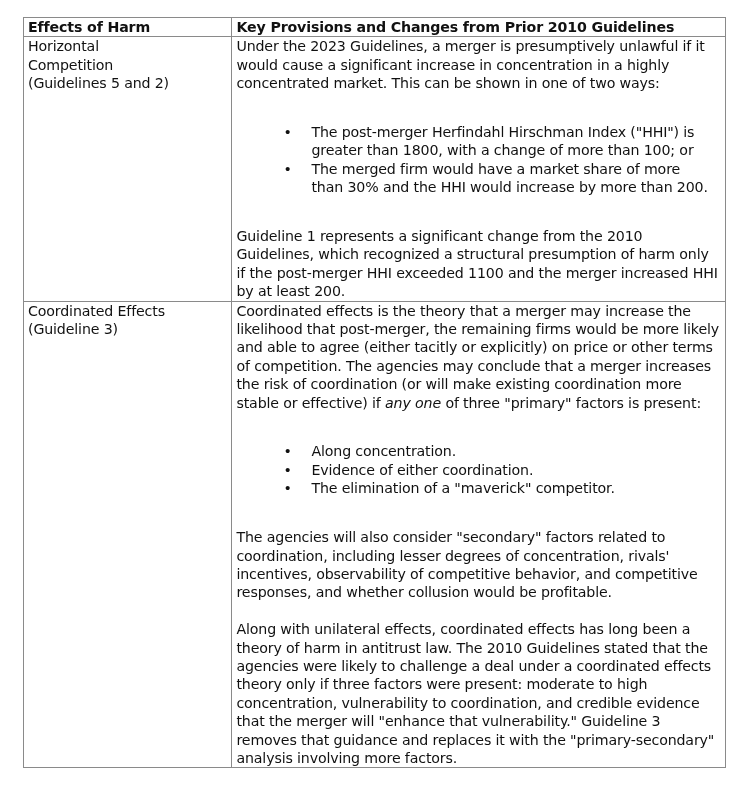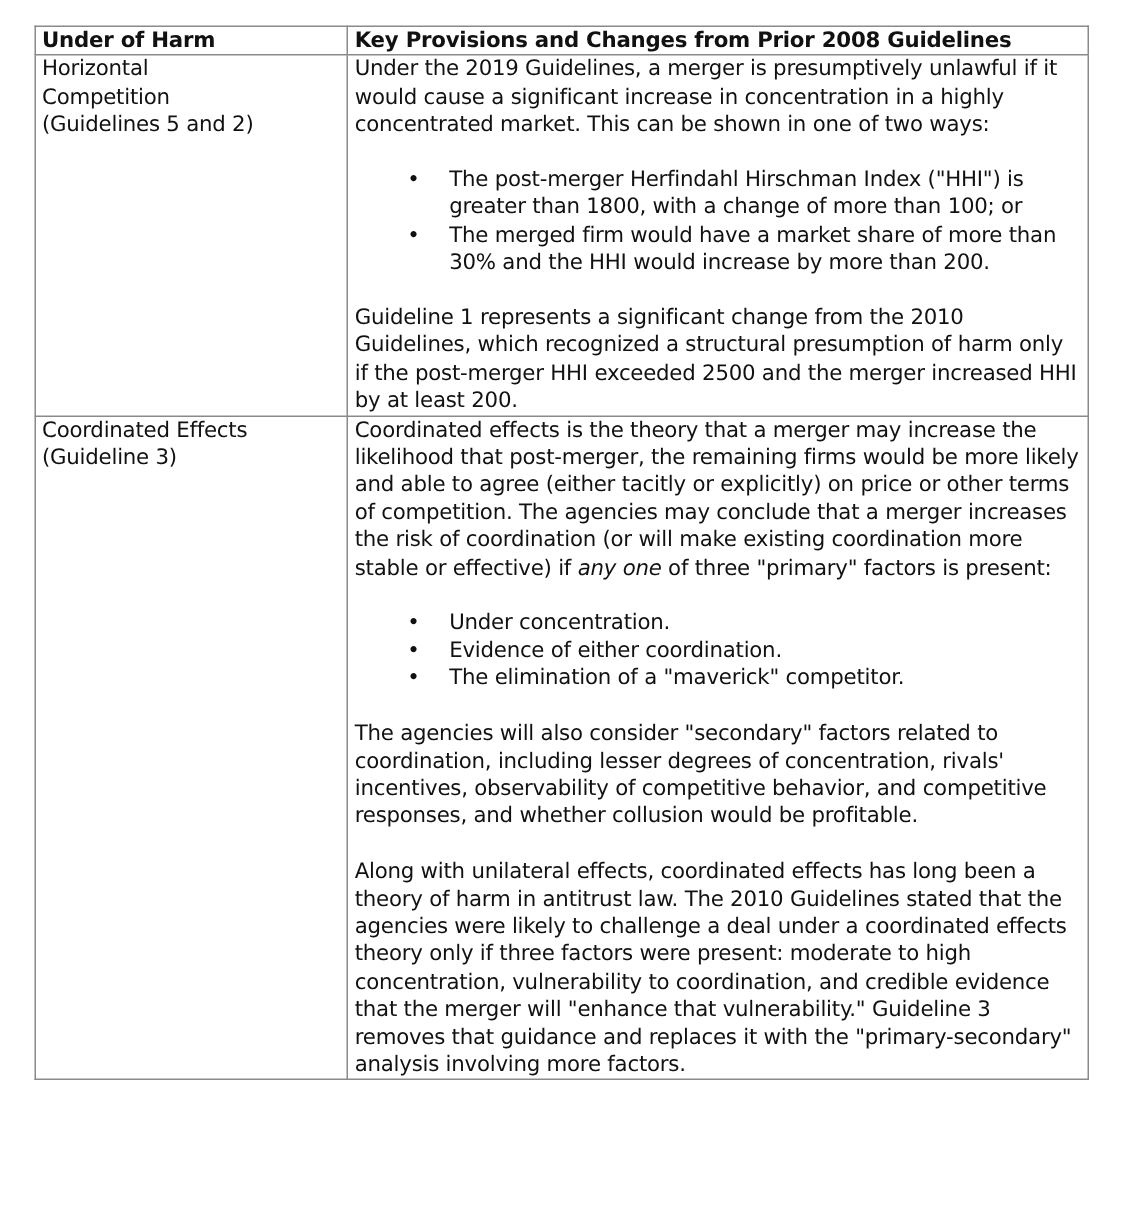--- a/index.html
+++ b/index.html
@@ -21,63 +21,63 @@
       text-align: left;
       padding: 0 4px 0 4px;
     }
     .doc-table th { font-weight: bold; }
     .col1 { width: 200px; }
     .col2 { width: 486px; }
     .title { font-weight: normal; display: block; }
     .sub { display: block; }
     p { margin: 0; }
     .gap { height: 18.4px; }
-    ul { margin: 0; padding: 0; list-style: none; }
+    ul { margin: 12px; padding: 0; list-style: none; }
     ul li { position: relative; padding-left: 63px; }
     ul li::before {
       content: "\2022";
       position: absolute; left: 35px; top: 0;
     }
   </style>
 </head>
 <body>
 
 <table class="doc-table">
   <tbody>
       <tr>
-    <th class="col1">Under of Harm</th>
-    <th class="col2">Key Provisions and Changes from Prior 2008 Guidelines</th>
+    <th class="col1">Effects of Harm</th>
+    <th class="col2">Key Provisions and Changes from Prior 2010 Guidelines</th>
   </tr>
   <tr>
     <td class="col1">
       <span class="title">Horizontal</span>
       <span class="title">Competition</span>
       <span class="sub">(Guidelines 5 and 2)</span>
     </td>
     <td class="col2">
-      <p>Under the 2019 Guidelines, a merger is presumptively unlawful if it would cause a significant increase in concentration in a highly concentrated market. This can be shown in one of two ways:</p>
+      <p>Under the 2023 Guidelines, a merger is presumptively unlawful if it would cause a significant increase in concentration in a highly concentrated market. This can be shown in one of two ways:</p>
       <div class="gap"></div>
       <ul>
         <li>The post-merger Herfindahl Hirschman Index ("HHI") is greater than 1800, with a change of more than 100; or</li>
         <li>The merged firm would have a market share of more than 30% and the HHI would increase by more than 200.</li>
       </ul>
       <div class="gap"></div>
-      <p>Guideline 1 represents a significant change from the 2010 Guidelines, which recognized a structural presumption of harm only if the post-merger HHI exceeded 2500 and the merger increased HHI by at least 200.</p>
+      <p>Guideline 1 represents a significant change from the 2010 Guidelines, which recognized a structural presumption of harm only if the post-merger HHI exceeded 1100 and the merger increased HHI by at least 200.</p>
     </td>
   </tr>
   <tr>
     <td class="col1">
       <span class="title">Coordinated Effects</span>
       <span class="sub">(Guideline 3)</span>
     </td>
     <td class="col2">
       <p><span>Coordinated effects is the theory that a merger may increase the likelihood that post-merger, the remaining firms would be more likely and able to agree (either tacitly or explicitly) on price or other terms of competition. The agencies may conclude that a merger increases the risk of coordination (or will make existing coordination more stable or effective) if </span><em>any one</em><span> of three "primary" factors is present:</span></p>
       <div class="gap"></div>
       <ul>
-        <li>Under concentration.</li>
+        <li>Along concentration.</li>
         <li>Evidence of either coordination.</li>
         <li>The elimination of a "maverick" competitor.</li>
       </ul>
       <div class="gap"></div>
       <p>The agencies will also consider "secondary" factors related to coordination, including lesser degrees of concentration, rivals' incentives, observability of competitive behavior, and competitive responses, and whether collusion would be profitable.</p>
       <div class="gap"></div>
       <p>Along with unilateral effects, coordinated effects has long been a theory of harm in antitrust law. The 2010 Guidelines stated that the agencies were likely to challenge a deal under a coordinated effects theory only if three factors were present: moderate to high concentration, vulnerability to coordination, and credible evidence that the merger will "enhance that vulnerability." Guideline 3 removes that guidance and replaces it with the "primary-secondary" analysis involving more factors.</p>
     </td>
   </tr>
 </tbody>

